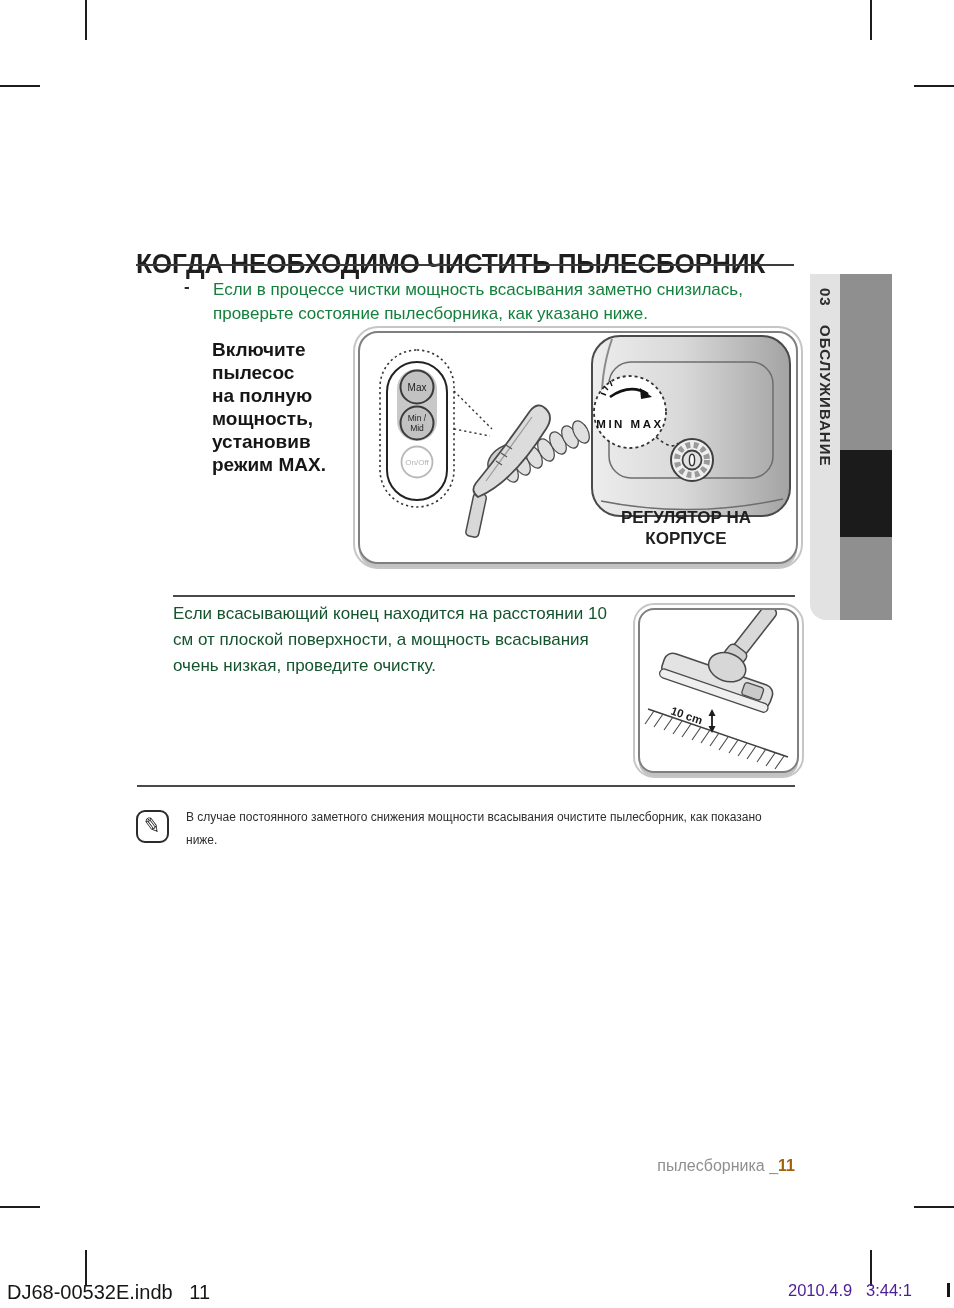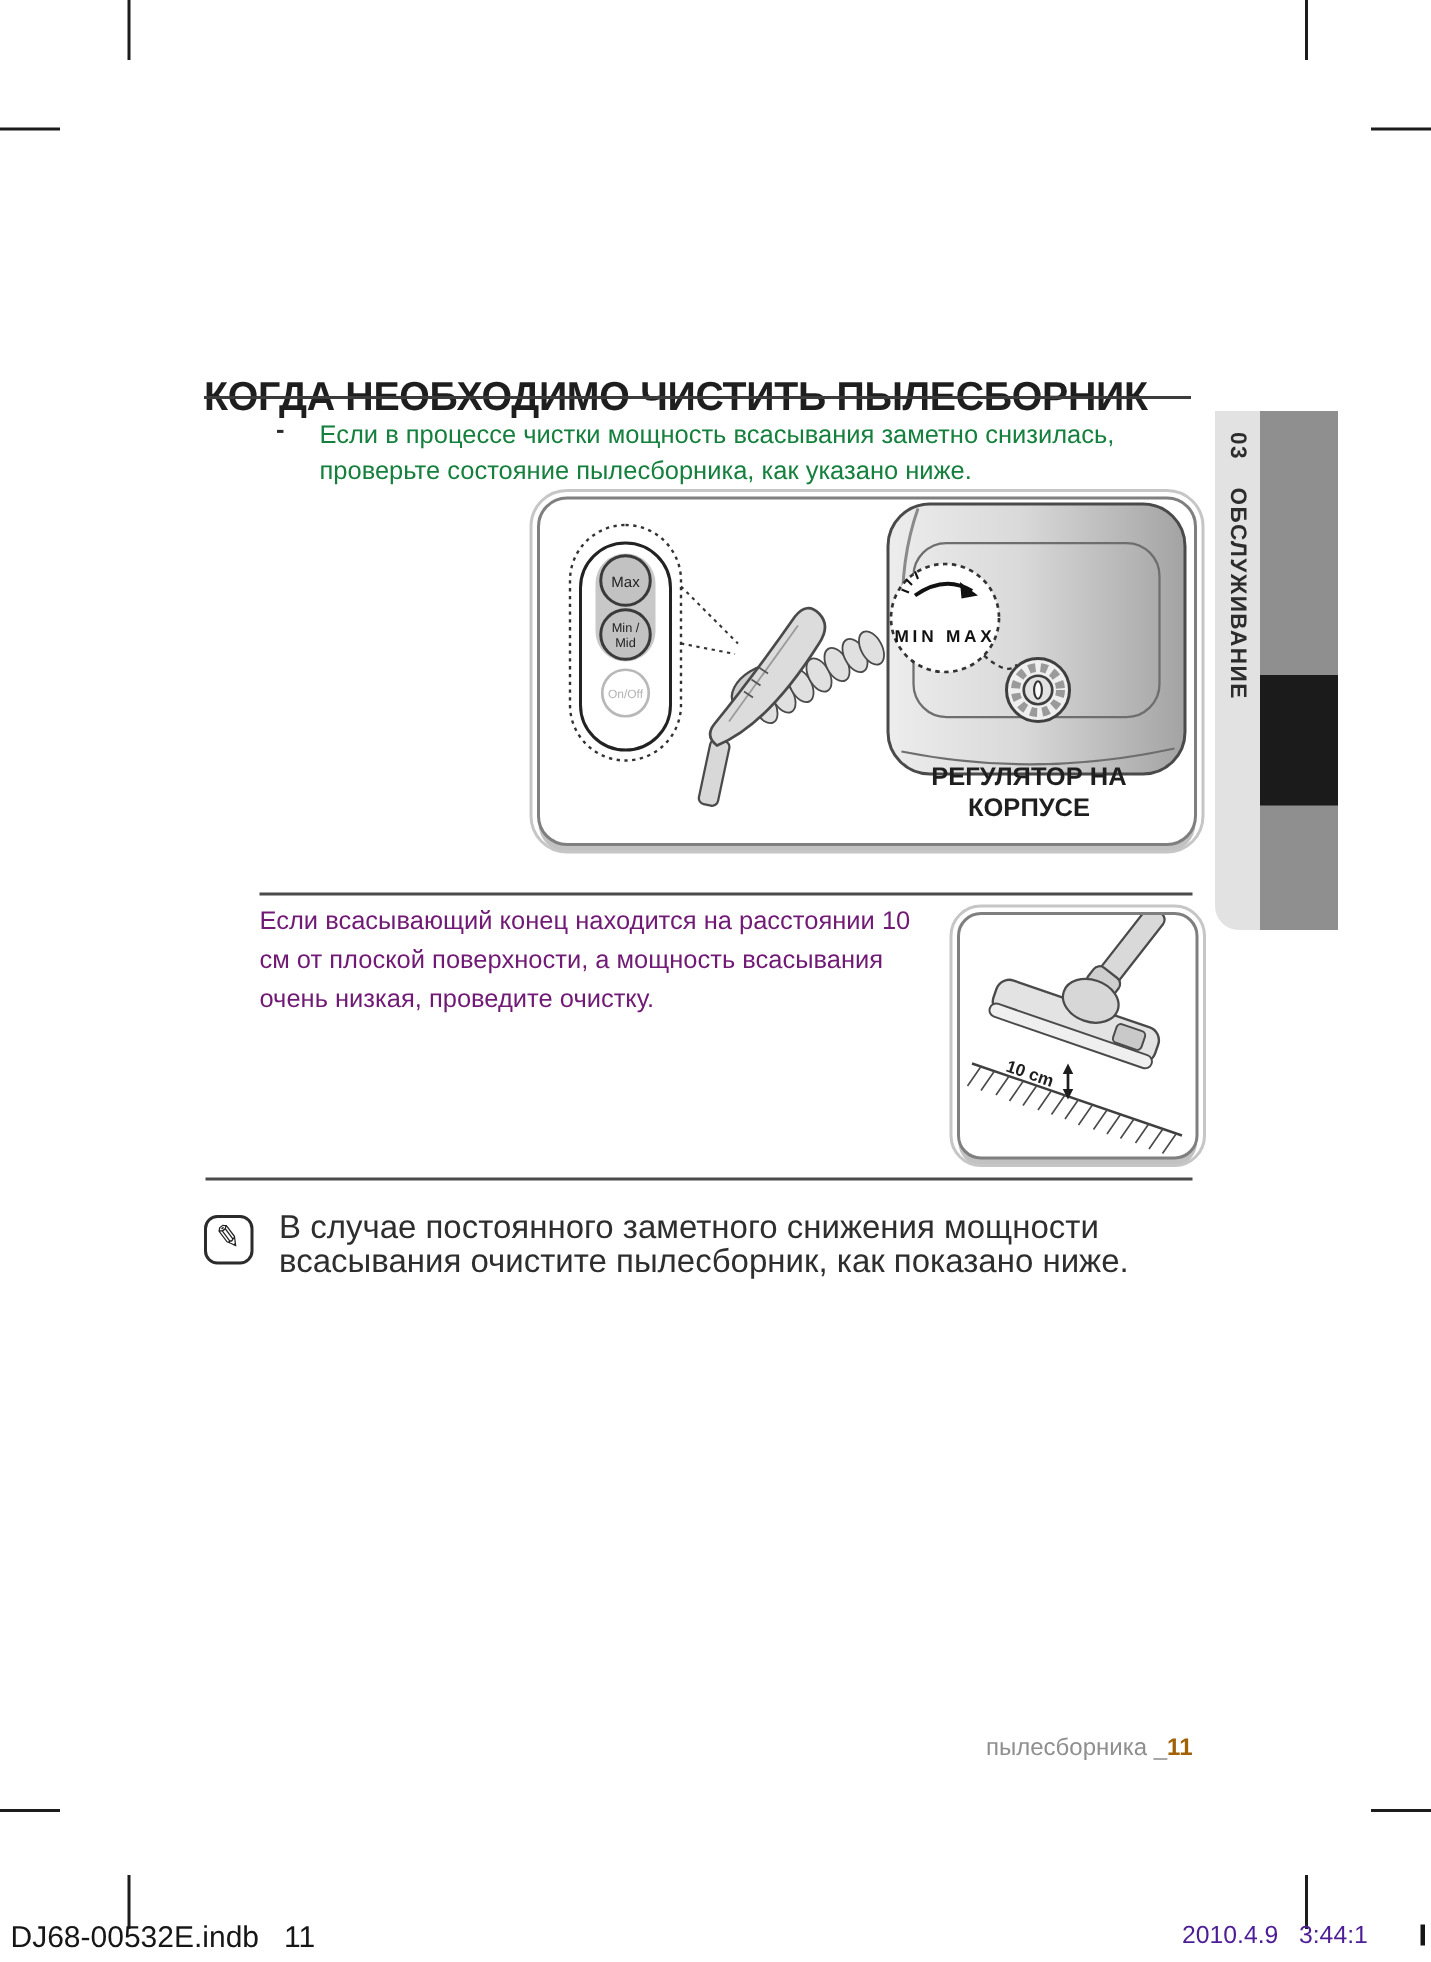--- a/index.html
+++ b/index.html
@@ -48,36 +48,36 @@
     position:absolute;font-size:16px;font-weight:700;color:#1f1f1f;
     text-align:center;line-height:21px;white-space:pre-line;
   }
   .caption-hose{left:8px;top:178px;width:206px;}
   .caption-body{left:220px;top:174px;width:212px;font-size:17px;}
 
   
   .rule{position:absolute;height:2px;background:#4a4a4a;}
   .mid-text{
     position:absolute;left:173px;top:601px;width:450px;
-    font-size:17px;line-height:26px;color:#701a75;
+    font-size:17px;line-height:26px;color:#14532d;
   }
   #figure2{left:638px;top:608px;width:157px;height:161px;border-radius:16px;}
   #figure2 svg{position:absolute;left:0;top:0;}
 
   
   .note-icon{
     position:absolute;left:136px;top:810px;width:33px;height:33px;
     border:2.5px solid #2b2b2b;border-radius:9px;box-sizing:border-box;
     display:flex;align-items:center;justify-content:center;
     font-size:21px;color:#222;background:#fff;
   }
   .note-icon span{transform:rotate(8deg) translate(-1px,-1px);}
   .note-text{
     position:absolute;left:186px;top:806px;width:592px;
-    font-size:22px;line-height:23px;color:#2e2e2e;
+    font-size:12px;line-height:23px;color:#2e2e2e;
   }
 
   
   .tab-light{
     position:absolute;left:810px;top:274px;width:30px;height:346px;
     background:#e2e2e2;border-radius:0 0 0 16px;
   }
   .tab-text{
     position:absolute;left:0;top:14px;width:30px;height:330px;
     writing-mode:vertical-rl;text-orientation:sideways;
@@ -115,20 +115,26 @@
   <div class="mark" style="left:85px;top:1250px;width:1.5px;height:36px;"></div>
   <div class="mark" style="left:914px;top:1206px;width:40px;height:1.5px;"></div>
   <div class="mark" style="left:870px;top:1250px;width:1.5px;height:36px;"></div>
 
   <h1 class="title">КОГДА НЕОБХОДИМО ЧИСТИТЬ ПЫЛЕСБОРНИК</h1>
   <div class="title-rule"></div>
 
   <div class="intro-dash">-</div>
   <div class="intro-text">Если в процессе чистки мощность всасывания заметно снизилась, проверьте состояние пылесборника, как указано ниже.</div>
 
+  <div class="instruction">Включите
+пылесос
+на полную
+мощность,
+установив
+режим MAX.</div>
 
   <div id="figure1" class="fig-frame">
     <svg width="436" height="229" viewBox="0 0 436 229">
       <defs>
         <linearGradient id="gBody" x1="0" y1="0" x2="1" y2="0">
           <stop offset="0" stop-color="#ededed"></stop>
           <stop offset="0.45" stop-color="#d9d9d9"></stop>
           <stop offset="1" stop-color="#a3a3a3"></stop>
         </linearGradient>
       </defs>

